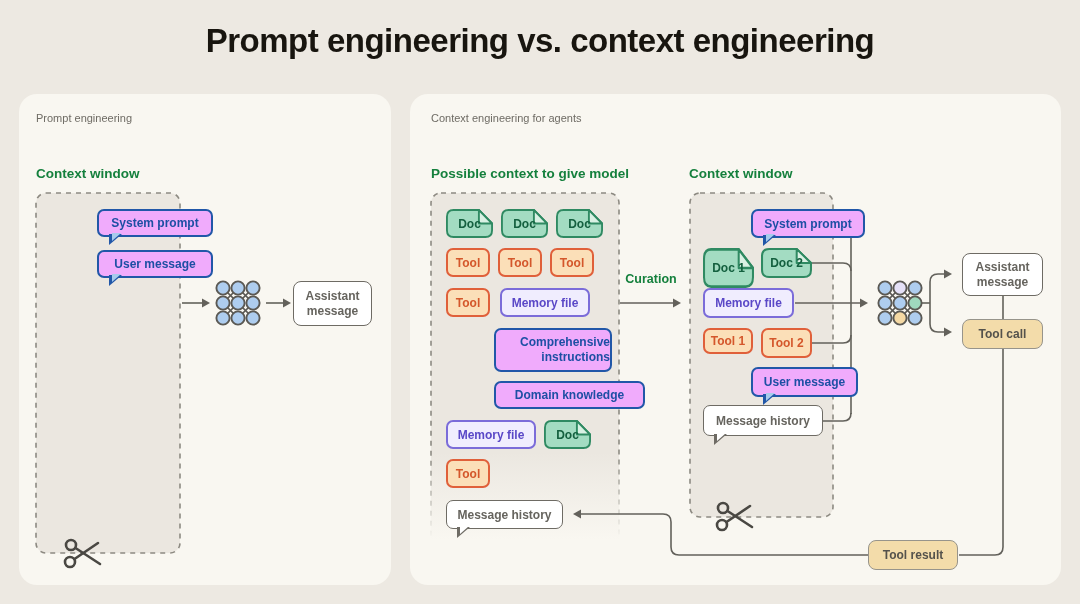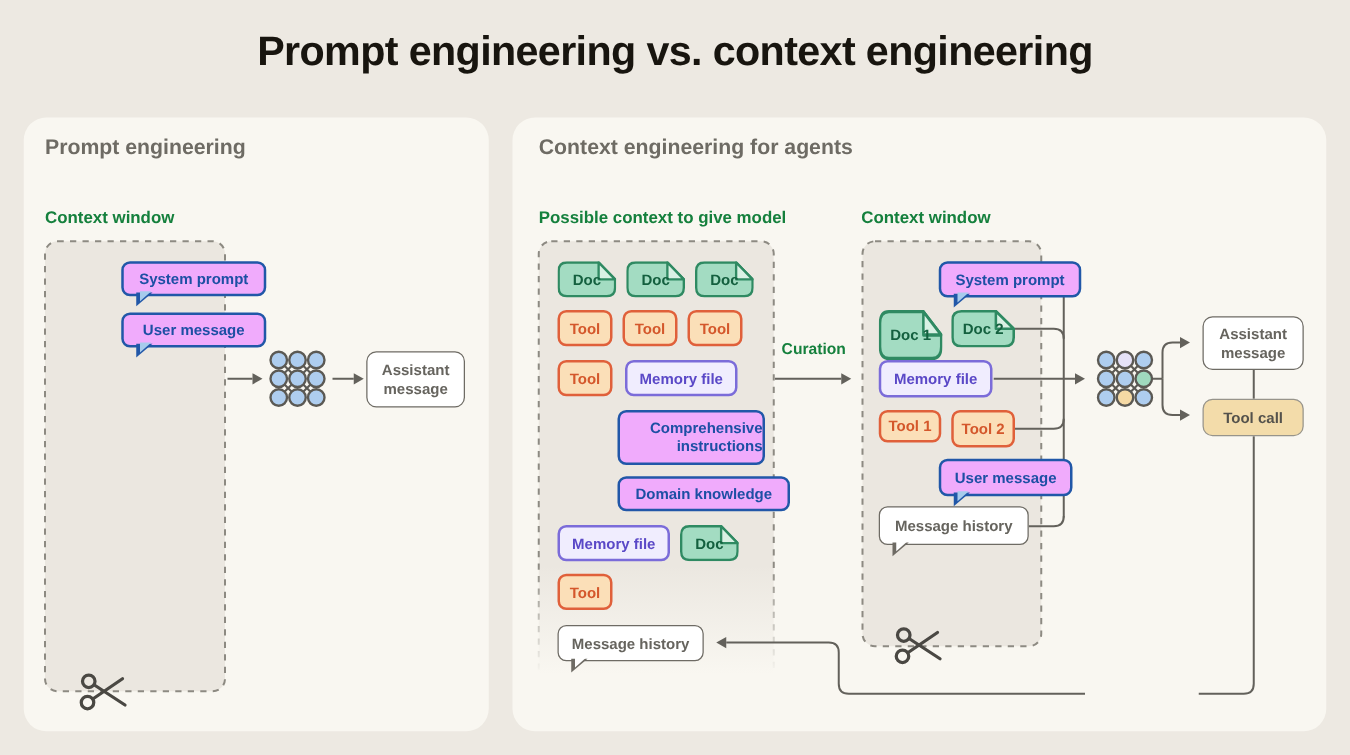--- a/index.html
+++ b/index.html
@@ -6,21 +6,21 @@
   body{background:#EDE9E2;font-family:"Liberation Sans",sans-serif;}
   #canvas{position:relative;width:1080px;height:604px;background:#EDE9E2;overflow:hidden;}
 
   .title{position:absolute;left:0;top:22px;width:1080px;text-align:center;
     font-size:33px;font-weight:700;color:#18150F;letter-spacing:-0.5px;}
 
   .panel{position:absolute;background:#F9F7F1;border-radius:18px;z-index:0;}
   #panel-left{left:19px;top:94px;width:372px;height:491px;}
   #panel-right{left:410px;top:94px;width:651px;height:491px;}
 
-  .heading{position:absolute;font-size:17px;font-weight:700;color:#6E6B64;line-height:22px;z-index:4;}
+  .heading{position:absolute;font-size:11px;font-weight:400;color:#6E6B64;line-height:22px;z-index:4;}
   .sublabel{position:absolute;font-size:13.5px;font-weight:700;color:#15803d;z-index:4;}
 
   svg.layer{position:absolute;left:0;top:0;width:1080px;height:604px;}
   #boxes{z-index:1;}
   #lines{z-index:3;}
   .fade{position:absolute;left:420px;top:452px;width:218px;height:112px;z-index:2;
     background:linear-gradient(180deg,rgba(249,247,241,0) 0%,rgba(249,247,241,1) 78%);}
 
   .chip{position:absolute;z-index:4;display:flex;align-items:center;justify-content:center;
     font-size:12px;font-weight:700;border-radius:7px;border:2px solid transparent;
@@ -194,21 +194,21 @@
   <div class="chip c-orange" style="left:446px;top:288px;width:44px;height:29px;">
       <span>Tool</span>
     </div>
   <div class="chip c-purple" style="left:500px;top:288px;width:90px;height:29px;">
       <span>Memory file</span>
     </div>
 
   <div class="chip c-blue c-left" style="left:446px;top:328px;width:118px;height:44px;line-height:15px;text-align:right;">
       <span>Comprehensive instructions</span>
     </div>
-  <div class="chip c-blue" style="left:446px;top:381px;width:138px;height:28px;">
+  <div class="chip c-blue" style="left:446px;top:381px;width:151px;height:28px;">
       <span>Domain knowledge</span>
     </div>
 
   <div class="chip c-purple" style="left:446px;top:420px;width:90px;height:29px;">
       <span>Memory file</span>
     </div>
   <div class="chip doc" style="left:544px;top:420px;width:47px;height:29px;">
     <svg class="doc-bg" viewBox="0 0 50 30" preserveAspectRatio="none">
         <path class="doc-body" d="M8,1 H35 L49,15 V22 Q49,29 42,29 H8 Q1,29 1,22 V8 Q1,1 8,1 Z"></path>
         <path class="doc-fold" d="M35,1 V15 H49 Z"></path>
@@ -291,14 +291,17 @@
       <circle cx="43" cy="43" r="6.6" fill="#AECDEF"></circle>
   </svg>
 
   <div class="chip c-white two-line" style="left:962px;top:253px;width:81px;height:43px;border-width:1.5px;border-radius:8px;">
     <span>Assistant</span>
     <span>message</span>
   </div>
   <div class="chip c-tan" style="left:962px;top:319px;width:81px;height:30px;">
       <span>Tool call</span>
     </div>
+  <div class="chip c-tan" style="left:868px;top:540px;width:90px;height:30px;">
+      <span>Tool result</span>
+    </div>
 
 </div>
 
 </body></html>

